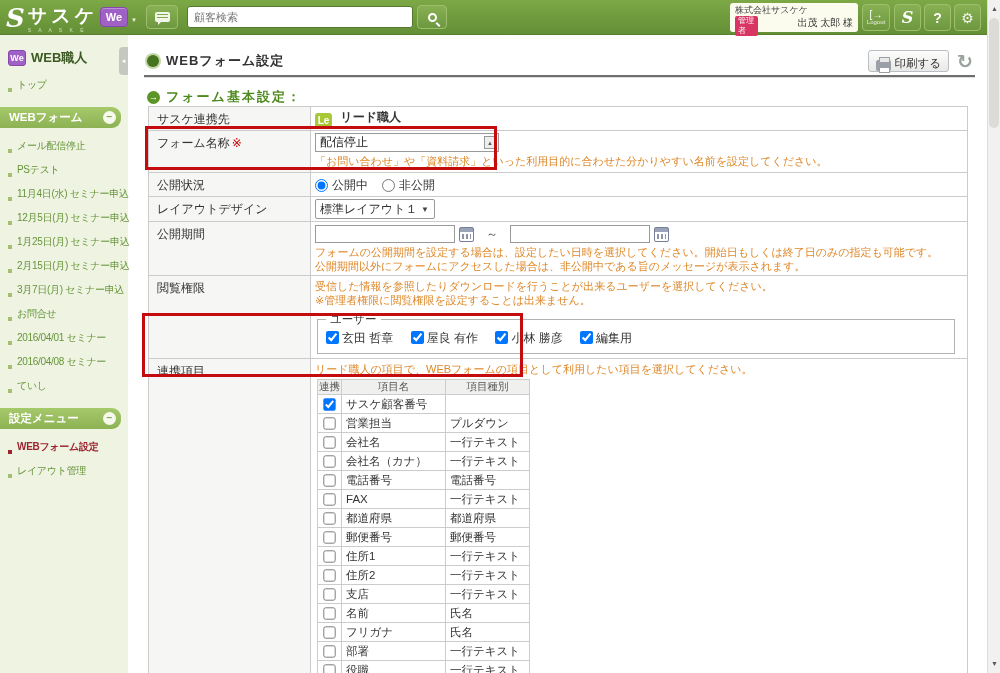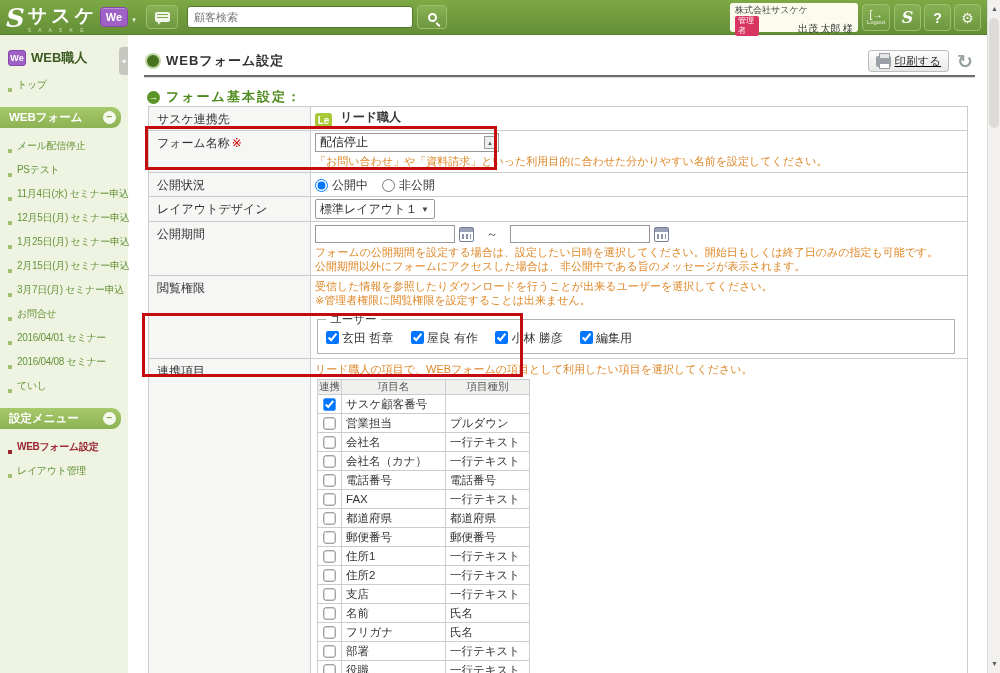--- a/index.html
+++ b/index.html
@@ -25,21 +25,21 @@
   .bubble:after { content:""; position:absolute; left:3px; bottom:-3px; border:3px solid transparent; border-top-color:#f2f6ea; border-left-color:#f2f6ea; }
   .bubble i { display:block; height:1px; background:#7ca845; margin:2px 2px 0 2px; }
   .search-box { position:absolute; left:187px; top:6px; width:226px; height:22px; background:#fff;
     border:1px solid #54792c; border-radius:3px; font-size:11px; padding:0 6px; color:#333; }
   .btn-search { left:417px; top:5px; width:30px; }
   .mag { width:9px; height:9px; border:2px solid #fff; border-radius:50%; position:relative; }
   .mag:after { content:""; position:absolute; width:2px; height:5px; background:#fff; left:7px; top:7px; transform:rotate(-45deg); }
   .userbox { position:absolute; left:730px; top:3px; width:128px; height:29px; background:#fbfbee;
     border-radius:3px; padding:2px 5px; }
   .company { font-size:9px; color:#444; line-height:10px; white-space:nowrap; }
-  .user-line { display:flex; align-items:flex-end; margin-top:1px;font-family:Liberation Serif, serif; }
+  .user-line { display:flex; align-items:flex-start; margin-top:1px; }
   .role-badge { background:#d93563; color:#fff; font-size:8px; border-radius:2px; padding:0 3px; line-height:10px; margin-right:3px; }
   .user-name { font-size:10px; color:#333; white-space:nowrap;margin-left:36px; }
   .btn-logout { left:862px; top:4px; width:28px; height:27px; }
   .logout-ic { color:#fff; font-size:10px; line-height:9px; }
   .logout-lb { font-size:6px; color:#e8f0da; }
   .btn-s { left:894px; top:4px; width:27px; height:27px; }
   .s-glyph { font-family:"DejaVu Serif",serif; font-style:italic; font-weight:bold; font-size:16px; color:#fff; line-height:16px; }
   .btn-q { left:924px; top:4px; width:27px; height:27px; font-size:14px; font-weight:bold; color:#fff; }
   .btn-gear { left:954px; top:4px; width:27px; height:27px; font-size:14px; color:#f2f6ea; }
 
@@ -67,21 +67,21 @@
     color:#fff; font-weight:bold; font-size:11.5px; line-height:21px; padding-left:9px; }
   .minus-circle { position:absolute; right:5px; top:4px; width:13px; height:13px; border-radius:50%;
     background:#f6f9ee; color:#7da24b; font-size:10px; font-weight:bold; text-align:center; line-height:12px; cursor:pointer; }
 
   
   .main { position:absolute; left:128px; top:35px; width:859px; height:638px; background:#fff; overflow:hidden; }
   .page-head { position:absolute; left:17px; top:12px; right:14px; height:28px; display:flex; align-items:center; }
   .dot-icon { width:12px; height:12px; border-radius:50%; background:#45731f; box-shadow:0 0 0 2px #c3d6a8; margin:0 7px 0 2px; }
   .page-title { font-size:13px; font-weight:bold; color:#333; letter-spacing:1px; }
   .btn-print { margin-left:auto; height:22px; background:linear-gradient(#fdfdfd,#e8e8e6); border:1px solid #b8bec4;
-    border-radius:3px; display:flex; align-items:center; padding:0 7px; cursor:pointer;text-decoration:underline; }
+    border-radius:3px; display:flex; align-items:flex-end; padding:0 7px; cursor:pointer; }
   .printer { width:15px; height:11px; background:#9aa0a6; border-radius:2px; position:relative; margin-right:4px; }
   .printer:before { content:""; position:absolute; left:3px; top:-3px; width:9px; height:4px; background:#e8e8e8; border:1px solid #9aa0a6; }
   .printer:after { content:""; position:absolute; left:3px; bottom:-2px; width:9px; height:4px; background:#fff; border:1px solid #9aa0a6; }
   .print-lb { font-size:11.5px; color:#333; }
   .refresh { margin-left:8px; color:#9aa29c; font-size:19px; font-weight:bold; cursor:pointer; line-height:19px; }
   .divider { position:absolute; left:16px; right:12px; top:40px; border-top:2px solid #6e6e6e; border-bottom:1px solid #dcdcdc; height:3px; }
   .sec-head { position:absolute; left:19px; top:53px; display:flex; align-items:center; }
   .arrow-circle { width:13px; height:13px; border-radius:50%; background:#5b9427; color:#fff; font-size:9px;
     line-height:13px; text-align:center; margin-right:6px; }
   .sec-title { font-size:13px; font-weight:bold; color:#4e8a1e; letter-spacing:2px; }

